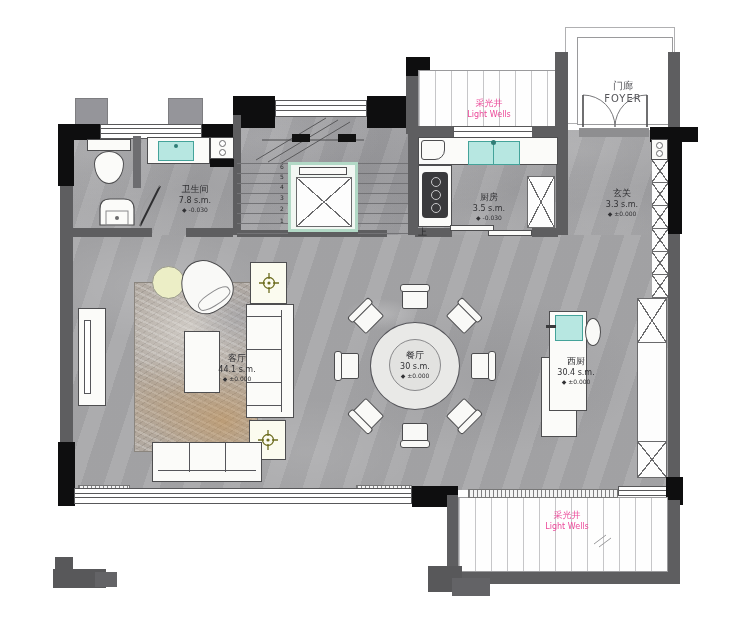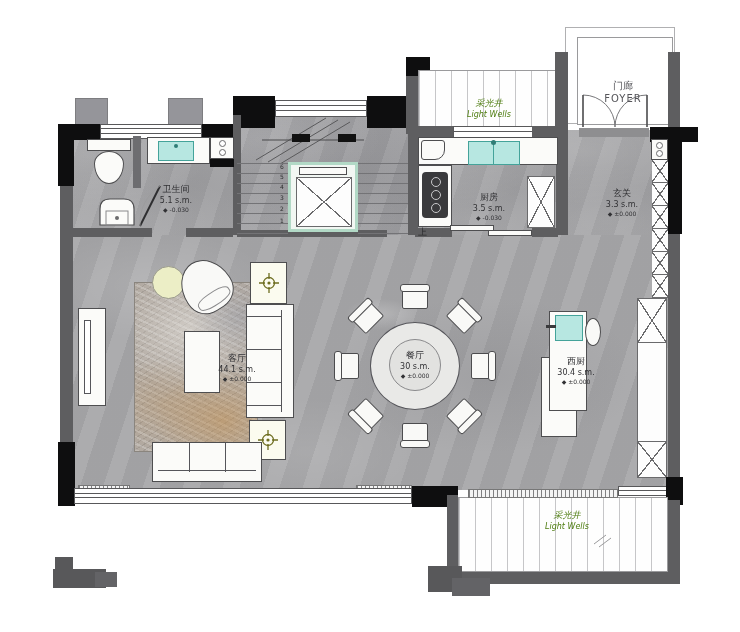--- a/index.html
+++ b/index.html
@@ -37,21 +37,21 @@
     linear-gradient(to top right, transparent calc(50% - .6px), #6a6a6c calc(50% - .6px) calc(50% + .6px), transparent calc(50% + .6px)),
     linear-gradient(to bottom right, transparent calc(50% - .6px), #6a6a6c calc(50% - .6px) calc(50% + .6px), transparent calc(50% + .6px));}
   .plaincell{position:relative;width:100%;background:#fdfdfd;border-bottom:1px solid #6a6a6c;box-sizing:border-box;}
   
   .furn{position:absolute;background:#fbfbf9;border:1px solid #4e4e50;box-sizing:border-box;}
   .teal{position:absolute;background:#b7e7e1;border:1px solid #44a39a;box-sizing:border-box;}
   
   .rlabel{position:absolute;transform:translate(-50%,-50%);text-align:center;color:#313134;
           display:flex;flex-direction:column;align-items:center;line-height:1.3;z-index:6;white-space:nowrap;}
   .rname{font-size:9px;} .rarea{font-size:8px;} .rlev{font-size:6px;}
-  .graytext{color:#4d7c0f;font-style:italic;}
+  .graytext{color:#ec4899;}
   .uplabel{position:absolute;font-size:9px;color:#2c2c2e;z-index:6;}
   
   .chair{position:absolute;width:26px;height:20px;background:#f9f9f7;border:1px solid #4c4c4e;border-radius:2px;box-sizing:border-box;}
   .chair::before{content:"";position:absolute;left:-3px;right:-3px;top:-6px;height:6px;background:#f9f9f7;border:1px solid #4c4c4e;border-radius:3px;}
   .rug{position:absolute;border:1px solid #8a857e;box-sizing:border-box;background-color:#b2aaa2;background-image:
     radial-gradient(ellipse 95px 75px at 72% 82%, rgba(196,146,84,.55), transparent 72%),
     radial-gradient(ellipse 85px 65px at 22% 72%, rgba(188,148,98,.35), transparent 70%),
     radial-gradient(ellipse 70px 55px at 85% 20%, rgba(120,130,152,.28), transparent 70%),
     radial-gradient(ellipse 105px 85px at 45% 28%, rgba(232,230,226,.55), transparent 72%),
     repeating-linear-gradient(25deg, rgba(255,255,255,.20) 0 2px, transparent 2px 6px),
@@ -161,23 +161,23 @@
     <path d="M24,4 L4,44" stroke="#2e2e30" stroke-width="2"></path>
     <path d="M4,44 A44,44 0 0 1 24,4" fill="none" stroke="#9a9a9c" stroke-width="0.8"></path>
   </svg>
   <div class="furn" style="left:147px;top:137px;width:63px;height:27px;"></div>
   <div class="teal" style="left:158px;top:141px;width:36px;height:20px;"></div>
   <div style="position:absolute;left:174px;top:144px;width:4px;height:4px;background:#2f7d76;border-radius:50%;"></div>
   <div class="furn" style="left:210px;top:137px;width:24px;height:22px;"></div>
   <div style="position:absolute;left:219px;top:140px;width:5px;height:5px;border:1px solid #6a6a6c;border-radius:50%;background:#fff;"></div>
   <div style="position:absolute;left:219px;top:149px;width:5px;height:5px;border:1px solid #6a6a6c;border-radius:50%;background:#fff;"></div>
   <div class="wb" style="left:210px;top:159px;width:24px;height:8px;"></div>
-  <div class="rlabel" style="left:176px;top:199px;justify-content:space-between;">
+  <div class="rlabel" style="left:195px;top:199px;justify-content:space-between;">
     <span class="rname">卫生间</span>
-    <span class="rarea">5.1 s.m.</span>
+    <span class="rarea">7.8 s.m.</span>
     <span class="rlev">◆ -0.030</span>
   </div>
 
   <div class="furn" style="left:418px;top:137px;width:140px;height:28px;"></div>
   <div class="furn" style="left:421px;top:140px;width:24px;height:20px;border-radius:3px 3px 10px 3px;"></div>
   <div class="teal" style="left:468px;top:141px;width:52px;height:24px;"></div>
   <div style="position:absolute;left:493px;top:142px;width:1px;height:22px;background:#44a39a;"></div>
   <div style="position:absolute;left:491px;top:140px;width:5px;height:5px;background:#2f7d76;border-radius:50%;"></div>
   <div class="furn" style="left:418px;top:165px;width:34px;height:62px;"></div>
   <div style="position:absolute;left:422px;top:172px;width:26px;height:46px;background:#3a3a3c;border-radius:4px;"></div>

